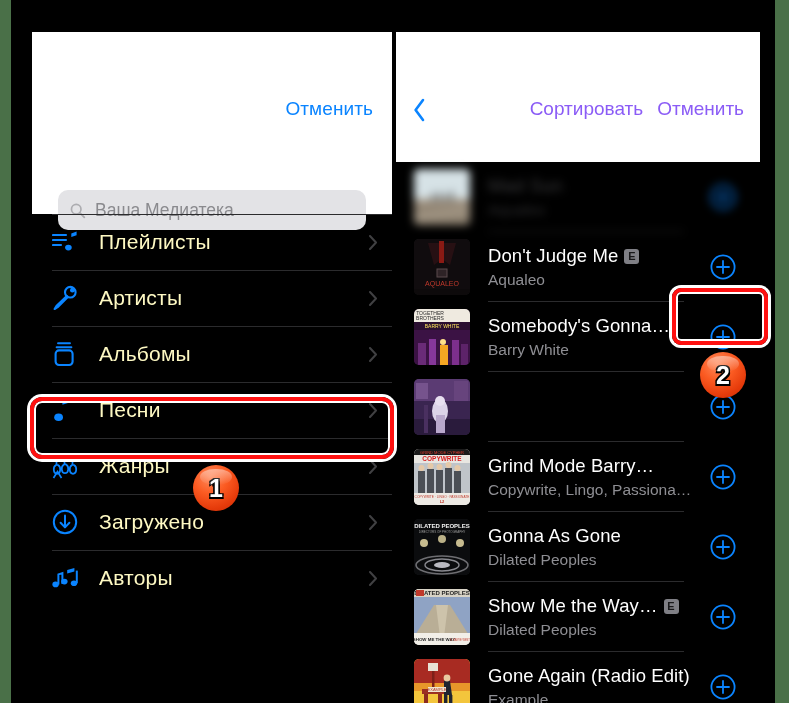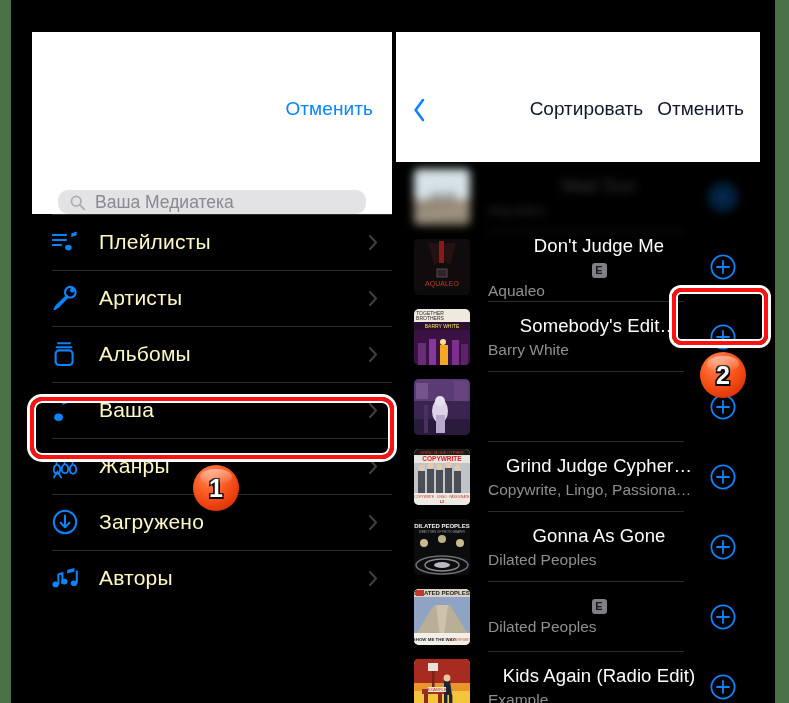--- a/index.html
+++ b/index.html
@@ -30,21 +30,21 @@
     position: absolute; left: 0; top: 32px; width: 360px; height: 182px;
     background: #ffffff;
   }
   .cancel-link {
     position: absolute; right: 19px; top: 66px;
     font-size: 19px; color: #0a84ff; letter-spacing: .1px;
     white-space: nowrap;
   }
   .search-field {
     position: absolute; left: 26px; top: 158px;
-    width: 308px; height: 24px;
+    width: 308px; height: 40px;
     background: #e3e3e6; border-radius: 10px;
     display: flex; align-items: center; padding-left: 11px;
   }
   .search-ico { width: 17px; height: 17px; flex: 0 0 auto; opacity: .45; }
   .search-ph {
     margin-left: 9px; font-size: 17.5px; color: #8a8a8e;
   }
 
   .lp-list { position: absolute; left: 0; top: 214px; width: 360px; }
   .lrow {
@@ -77,39 +77,39 @@
   }
   .rp-header {
     position: absolute; left: 0; top: 32px; width: 364px; height: 130px;
     background: #ffffff;
   }
   .back-chev { position: absolute; left: 17px; top: 66px; width: 13px; height: 24px; }
   .hdr-links {
     position: absolute; right: 16px; top: 66px;
     display: flex; gap: 14px; align-items: baseline;
   }
-  .hdr-link { font-size: 19px; color: #0f172a; white-space: nowrap; }
+  .hdr-link { font-size: 19px; color: #8b5cf6; white-space: nowrap; }
 
   .song-list { position: absolute; left: 0; top: 162px; width: 364px; }
   .srow { position: relative; height: 70px; display: flex; align-items: center; }
   .art {
     width: 56px; height: 56px; flex: 0 0 auto; margin-left: 18px;
     border-radius: 5px; overflow: hidden; background: #1c1c1e;
     position: relative;
   }
   .art svg { display: block; width: 56px; height: 56px; }
   .smeta {
     margin-left: 18px; flex: 1 1 auto; min-width: 0; position: relative;
     height: 70px; display: flex; flex-direction: column; justify-content: center;
   }
   .smeta::after {
     content: ""; position: absolute; left: 0; right: 26px; bottom: 0;
     height: 1px; background: #2b2b2d;
   }
-  .stitle-wrap { display: flex; align-items: center; gap: 6px; flex-direction: column; }
+  .stitle-wrap { display: flex; align-items: center; gap: 6px; }
   .stitle {
     font-size: 18.5px; color: #fff; white-space: nowrap;
     overflow: hidden; letter-spacing: .1px;
   }
   .ebadge {
     width: 15px; height: 15px; border-radius: 3px; background: #7f7f85;
     color: #18181a; font-size: 11px; font-weight: bold;
     display: flex; align-items: center; justify-content: center;
     flex: 0 0 auto; font-family: "Liberation Sans", sans-serif;
   }
@@ -220,21 +220,21 @@
         </svg>
       </div>
 
       <div class="lrow">
         <span class="lrow-ico">
           <svg width="22" height="26" viewBox="0 0 22 26">
             <ellipse cx="6.6" cy="20.2" rx="4.4" ry="3.8" fill="#0a84ff"></ellipse>
             <path d="M10.4 20.2 L10.4 3.2 L18.4 0.8 L18.4 5.3 L10.4 7.8 Z" fill="#0a84ff"></path>
           </svg>
         </span>
-        <span class="lrow-label">Ваша</span>
+        <span class="lrow-label">Песни</span>
         <svg class="chev-right" viewBox="0 0 10 17">
           <polyline points="2,2 8,8.5 2,15" fill="none" stroke="#8e8e93" stroke-width="2" stroke-linecap="round" stroke-linejoin="round"></polyline>
         </svg>
       </div>
 
       <div class="lrow">
         <span class="lrow-ico">
           <svg width="30" height="28" viewBox="0 0 30 28">
             <g fill="none" stroke="#0a84ff" stroke-width="1.7">
               <path d="M4.5 2 L4.5 13 M4.0 13 q-2.6 1.4 -2.2 5.2 q0.4 3.6 3.2 3.6 q2.8 0 3.2 -3.6 q0.4 -3.8 -2.2 -5.2 Z"></path>
@@ -363,21 +363,21 @@
             <rect x="4" y="34" width="8" height="22" fill="#6a2b78"></rect>
             <rect x="15" y="30" width="7" height="26" fill="#86379a"></rect>
             <rect x="26" y="36" width="8" height="20" fill="#f5a623"></rect>
             <rect x="38" y="31" width="7" height="25" fill="#7d2f8d"></rect>
             <rect x="47" y="35" width="7" height="21" fill="#5d2369"></rect>
             <circle cx="29" cy="33" r="3" fill="#ffe08a"></circle>
           </svg>
         </div>
         <div class="smeta">
           <div class="stitle-wrap">
-            <span class="stitle">Somebody's Edit…</span>
+            <span class="stitle">Somebody's Gonna…</span>
           </div>
           <span class="sartist">Barry White</span>
         </div>
         <svg class="add-btn" viewBox="0 0 26 26">
           <circle cx="13" cy="13" r="11.6" fill="none" stroke="#0a84ff" stroke-width="1.8"></circle>
           <line x1="13" y1="7" x2="13" y2="19" stroke="#0a84ff" stroke-width="1.8" stroke-linecap="round"></line>
           <line x1="7" y1="13" x2="19" y2="13" stroke="#0a84ff" stroke-width="1.8" stroke-linecap="round"></line>
         </svg>
       </div>
 
@@ -426,21 +426,21 @@
                 <circle cx="34.5" cy="16" r="3"></circle>
               <circle cx="43.5" cy="19" r="3"></circle>
             </g>
             <rect y="44" width="56" height="12" fill="#edeae4"></rect>
             <text x="28" y="49" font-size="3.2" fill="#c0392b" text-anchor="middle" font-family="Liberation Sans">COPYWRITE · LINGO · PASSIONATE</text>
             <text x="28" y="54" font-size="4" fill="#c0392b" text-anchor="middle" font-family="Liberation Sans" font-weight="bold">L2</text>
           </svg>
         </div>
         <div class="smeta">
           <div class="stitle-wrap">
-            <span class="stitle">Grind Judge Cypher…</span>
+            <span class="stitle">Grind Mode Barry…</span>
           </div>
           <span class="sartist">Copywrite, Lingo, Passiona…</span>
         </div>
         <svg class="add-btn" viewBox="0 0 26 26">
           <circle cx="13" cy="13" r="11.6" fill="none" stroke="#0a84ff" stroke-width="1.8"></circle>
           <line x1="13" y1="7" x2="13" y2="19" stroke="#0a84ff" stroke-width="1.8" stroke-linecap="round"></line>
           <line x1="7" y1="13" x2="19" y2="13" stroke="#0a84ff" stroke-width="1.8" stroke-linecap="round"></line>
         </svg>
       </div>
 
@@ -481,20 +481,21 @@
             <rect y="8" width="56" height="40" fill="#8fa3c4"></rect>
             <path d="M0 48 L20 16 L36 16 L56 48 Z" fill="#b9ae96"></path>
             <path d="M22 16 L26 48 L30 48 L34 16 Z" fill="#cdc3ab"></path>
             <rect y="44" width="56" height="12" fill="#f2efe8"></rect>
             <text x="20" y="52" font-size="4.4" fill="#1f1f1f" text-anchor="middle" font-family="Liberation Sans" font-weight="bold">SHOW ME THE WAY</text>
             <text x="46" y="52" font-size="2.6" fill="#c0392b" text-anchor="middle" font-family="Liberation Sans">ft. KANYE WEST</text>
           </svg>
         </div>
         <div class="smeta">
           <div class="stitle-wrap">
+            <span class="stitle">Show Me the Way…</span>
             <span class="ebadge">E</span>
           </div>
           <span class="sartist">Dilated Peoples</span>
         </div>
         <svg class="add-btn" viewBox="0 0 26 26">
           <circle cx="13" cy="13" r="11.6" fill="none" stroke="#0a84ff" stroke-width="1.8"></circle>
           <line x1="13" y1="7" x2="13" y2="19" stroke="#0a84ff" stroke-width="1.8" stroke-linecap="round"></line>
           <line x1="7" y1="13" x2="19" y2="13" stroke="#0a84ff" stroke-width="1.8" stroke-linecap="round"></line>
         </svg>
       </div>
@@ -514,21 +515,21 @@
             <circle cx="33" cy="19" r="3.4" fill="#e8c9a0"></circle>
             <rect x="30" y="36" width="3.4" height="14" fill="#1f2430"></rect>
             <rect x="35" y="36" width="3.4" height="14" fill="#1f2430"></rect>
             <rect x="14" y="28" width="18" height="5" fill="#efe6d2"></rect>
             <text x="23" y="32.4" font-size="4" fill="#b3392b" text-anchor="middle" font-family="Liberation Sans">EXAMPLE</text>
             <text x="40" y="53" font-size="3" fill="#a8321f" text-anchor="middle" font-family="Liberation Sans">KIDS AGAIN</text>
           </svg>
         </div>
         <div class="smeta">
           <div class="stitle-wrap">
-            <span class="stitle">Kids Again (Radio Edit)</span>
+            <span class="stitle">Gone Again (Radio Edit)</span>
           </div>
           <span class="sartist">Example</span>
         </div>
         <svg class="add-btn" viewBox="0 0 26 26">
           <circle cx="13" cy="13" r="11.6" fill="none" stroke="#0a84ff" stroke-width="1.8"></circle>
           <line x1="13" y1="7" x2="13" y2="19" stroke="#0a84ff" stroke-width="1.8" stroke-linecap="round"></line>
           <line x1="7" y1="13" x2="19" y2="13" stroke="#0a84ff" stroke-width="1.8" stroke-linecap="round"></line>
         </svg>
       </div>
 

